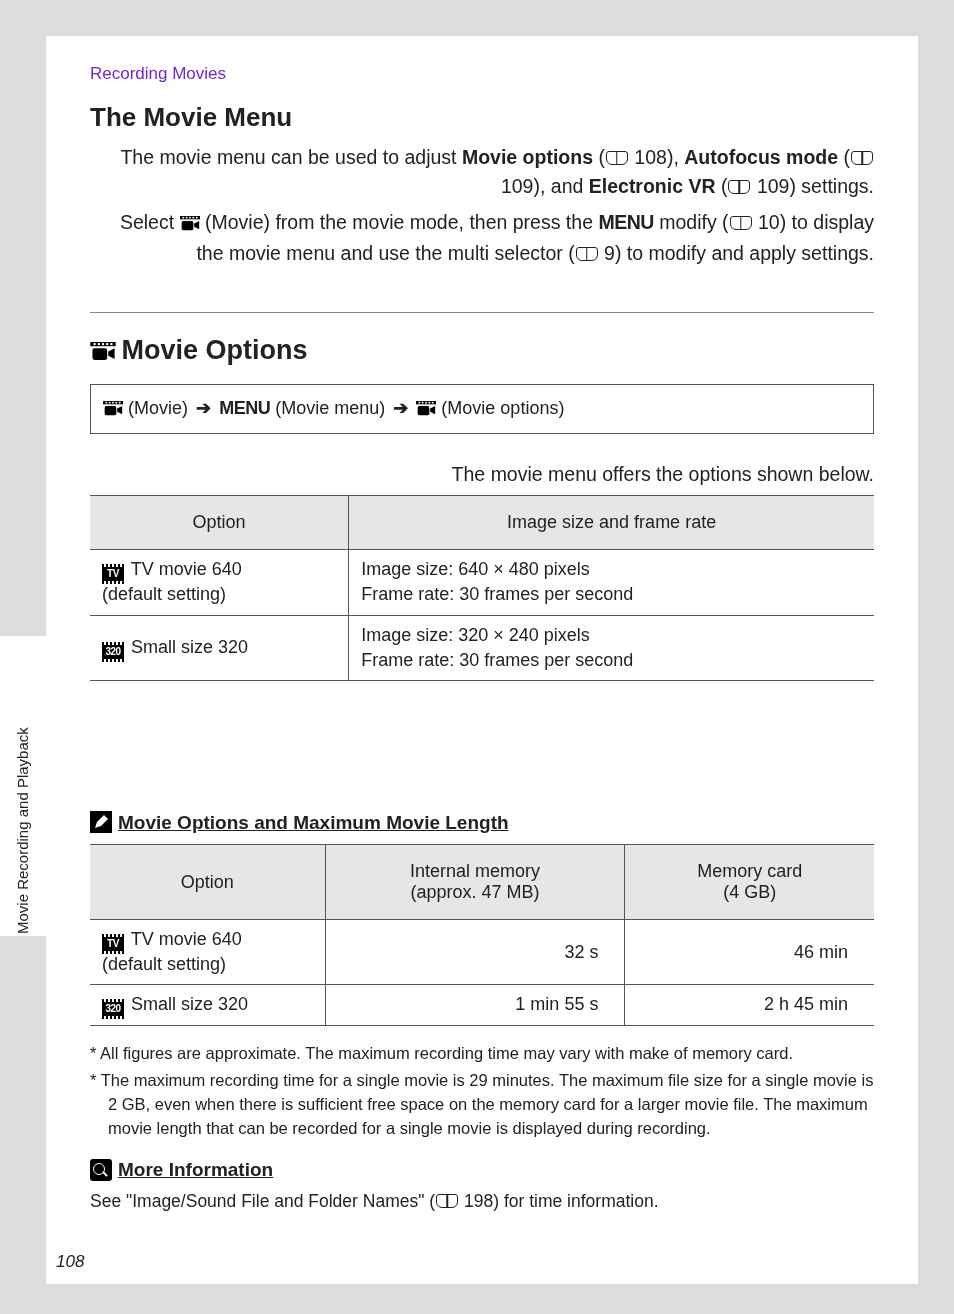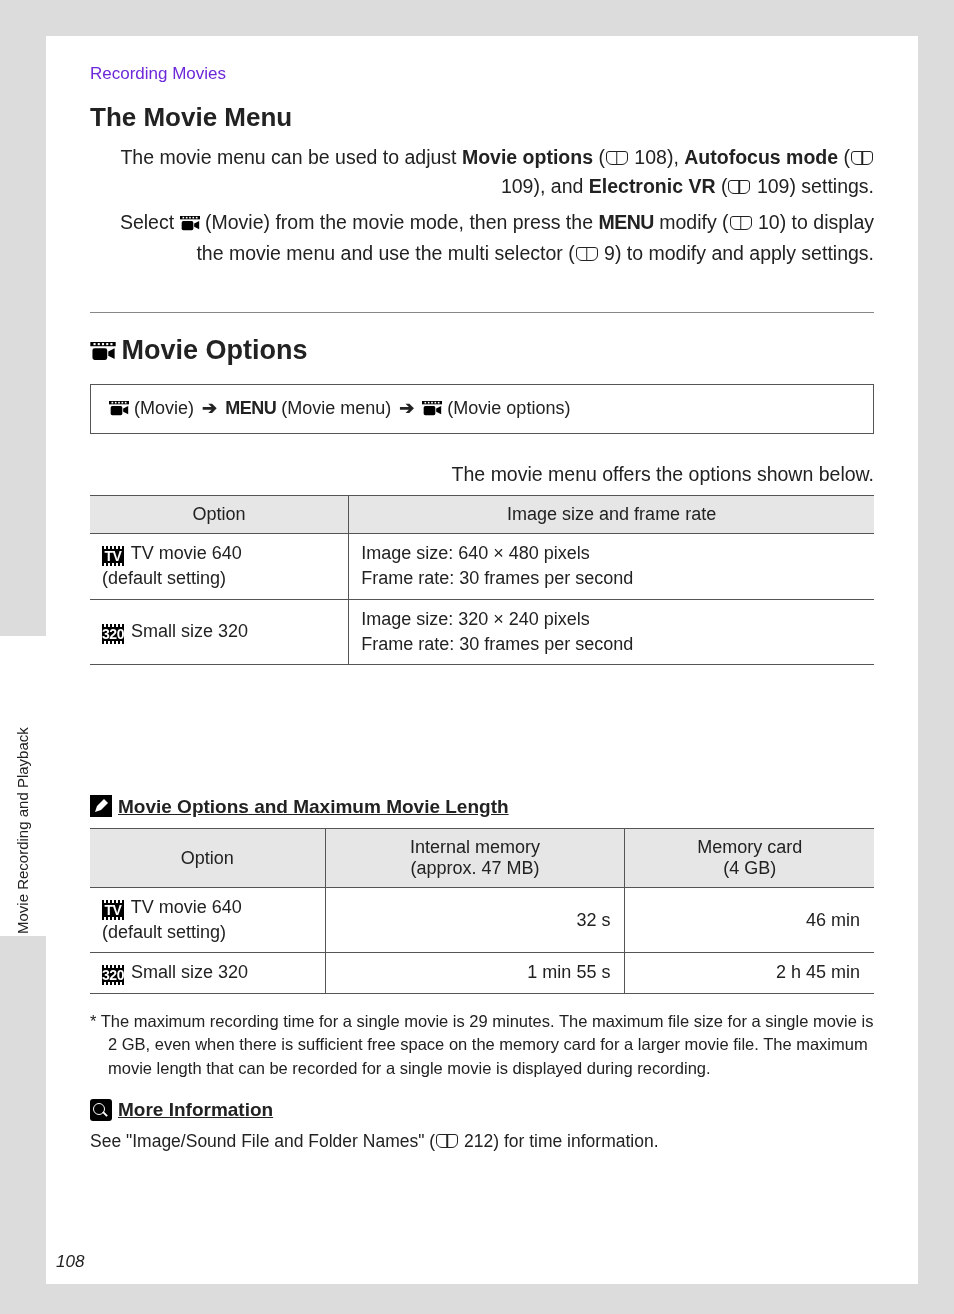--- a/index.html
+++ b/index.html
@@ -80,66 +80,66 @@
     margin-bottom: 16px;
   }
   .movie-icon {
     display: inline-block;
     vertical-align: -2px;
     width: 24px;
   }
   .movie-icon.small { width: 20px; }
   .breadcrumb-box {
     border: 1px solid #555;
-    padding: 12px 18px;
+    padding: 12px 12px;
     font-size: 18px;
     margin-bottom: 26px;
   }
   .arrow {
     font-weight: 700;
     margin: 0 3px;
   }
 
   table.opts {
     width: 100%;
     border-collapse: collapse;
     font-size: 18px;
     margin-top: 6px;
     margin-bottom: 16px;
   }
   table.opts th {
     background: #e6e6e6;
     font-weight: 400;
     text-align: center;
     border: 1px solid #555;
-    padding: 8px 10px;
+    padding: 16px 10px;
   }
   table.opts th:first-child { border-left: none; }
   table.opts th:last-child  { border-right: none; }
   table.opts td {
     border: 1px solid #555;
     padding: 7px 12px;
     vertical-align: middle;
     line-height: 1.4;
   }
   table.opts tr td:first-child { border-left: none; }
   table.opts tr td:last-child  { border-right: none; }
   table.opts tr:last-child td { border-bottom: 1.5px solid #555; }
   table.opts tr:first-child th { border-top: 1.5px solid #555; }
 
   table.opts .opt-col { width: 33%; }
   table.opts.three .opt-col { width: 30%; }
-  table.opts.three .num { text-align: right; padding-right: 14px; }
+  table.opts.three .num { text-align: right; padding-right: 26px; }
 
   .film-icon {
     display: inline-block;
     width: 22px; height: 14px;
     background: #000;
     color: #fff;
-    font-size: 14px;
+    font-size: 10px;
     font-weight: 700;
     line-height: 14px;
     text-align: center;
     vertical-align: -2px;
     position: relative;
     margin-right: 2px;
     font-family: Arial, sans-serif;
     letter-spacing: -0.5px;
   }
   .film-icon::before, .film-icon::after {
@@ -369,26 +369,27 @@
           <span class="film-icon">320</span>
           <span>Small size 320</span>
         </td>
         <td class="num">1 min 55 s</td>
         <td class="num">2 h 45 min</td>
       </tr>
     </tbody>
       </table>
 
     <div class="footnotes">
+      <p>*  All figures are approximate. The maximum recording time may vary with make of memory card.</p>
       <p>*  The maximum recording time for a single movie is 29 minutes. The maximum file size for a single movie is 2 GB, even when there is sufficient free space on the memory card for a larger movie file. The maximum movie length that can be recorded for a single movie is displayed during recording.</p>
     </div>
 
     <h3 class="note-title">
       <span class="info-icon"></span><span>More Information</span>
     </h3>
     <div class="more-info">
       <p>
-        <span>See "Image/Sound File and Folder Names" (</span><span class="book-icon"></span>&nbsp;<span>212</span><span>) for time information.</span>
+        <span>See "Image/Sound File and Folder Names" (</span><span class="book-icon"></span>&nbsp;<span>198</span><span>) for time information.</span>
       </p>
     </div>
   </div>
 
 </div>
 
 </body></html>

